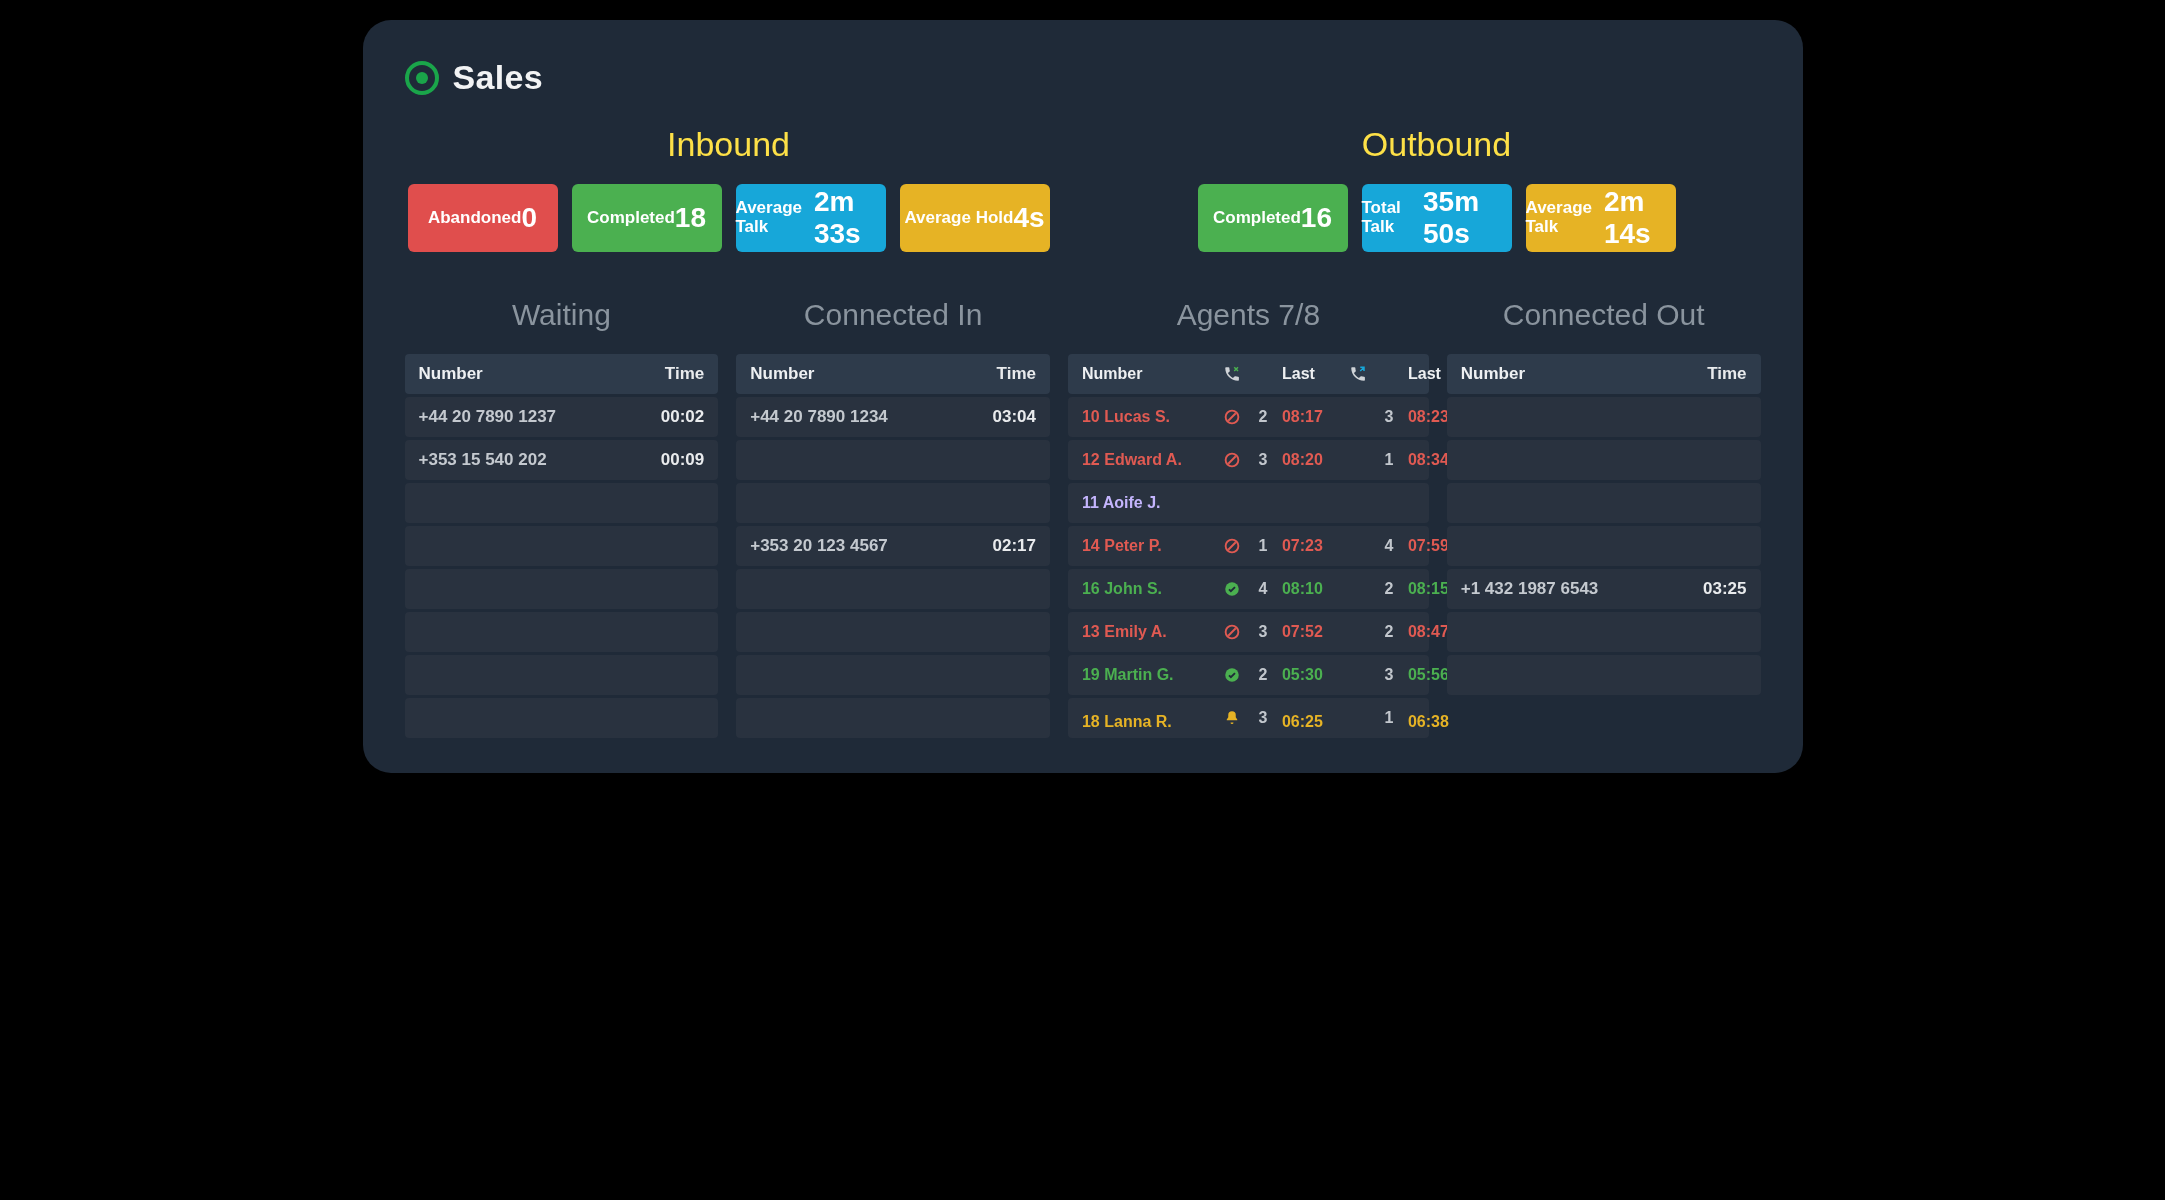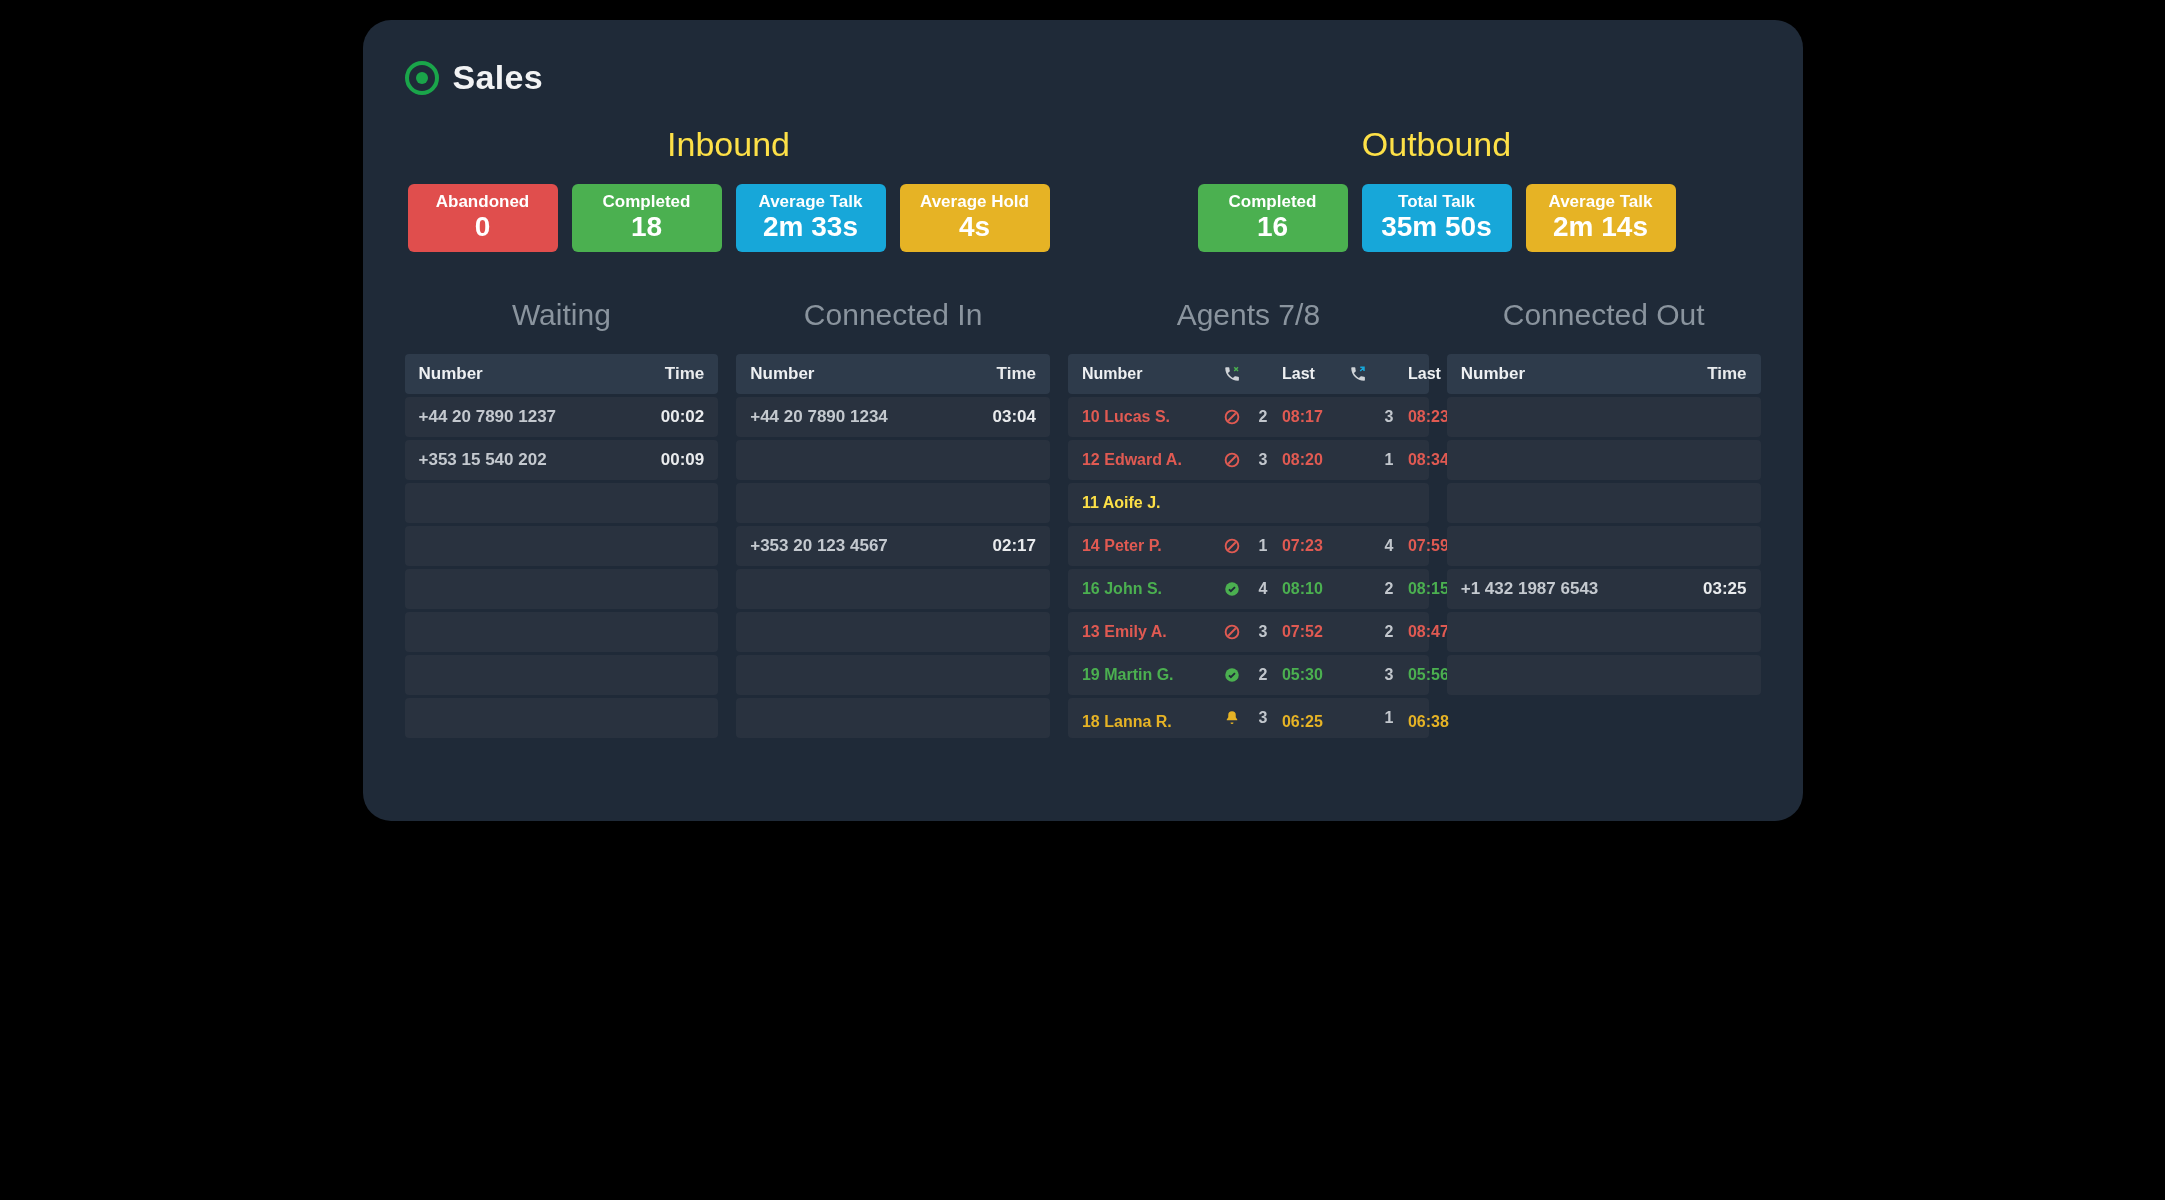--- a/index.html
+++ b/index.html
@@ -7,21 +7,21 @@
   body {
     background:#000;
     font-family: "Segoe UI", Arial, Helvetica, sans-serif;
     display:flex; align-items:flex-start; justify-content:center;
     padding:20px;
   }
   .panel {
     background:#1f2a38;
     border-radius:28px;
     width:1440px;
-    padding:38px 42px 80px 42px;
+    padding:38px 42px 32px 42px;
     color:#d9dde1;
   }
   .title-row { display:flex; align-items:center; gap:14px; margin-bottom:28px;}
   .title { font-size:34px; font-weight:700; color:#f2f3f4; letter-spacing:0.3px;}
   .status-ring {
     width:34px;height:34px;border-radius:50%;
     border:4px solid #1aa54a; position:relative;
   }
   .status-ring::after{
     content:""; position:absolute; top:50%; left:50%; transform:translate(-50%,-50%);
@@ -30,21 +30,21 @@
 
   .top-metrics { display:flex; gap:60px; }
   .metric-group { flex:1; }
   .metric-group-title {
     text-align:center; color:#fde047; font-size:34px; font-weight:500;
     margin-bottom:20px;
   }
   .metric-row { display:flex; gap:14px; justify-content:center;}
   .metric-card {
     flex:0 0 150px; height:68px; border-radius:6px;
-    display:flex; flex-direction:column; align-items:center; justify-content:center;
+    display:flex; flex-direction:row; align-items:center; justify-content:center;
     color:#fff;
   }
   .metric-card .m-label{ font-size:17px; font-weight:600; line-height:1.1;}
   .metric-card .m-value{ font-size:28px; font-weight:700; line-height:1.15;}
   .bg-red   { background:#e04e4d; }
   .bg-green { background:#4bb050; }
   .bg-blue  { background:#17a7d9; }
   .bg-yellow{ background:#e6b325; }
 
   .columns { display:flex; gap:18px; margin-top:46px;}
@@ -69,21 +69,21 @@
   .ag-row { display:flex; align-items:center; gap:10px; height:40px; padding:0 14px; border-radius:4px; margin-bottom:3px; font-size:16px; font-weight:600;}
   .ag-head{ background:#2e3b4b; color:#eef0f2; font-weight:700;}
   .ag-body{ background:#29323f;}
   .ag-name { flex:0 0 128px; white-space:nowrap; overflow:hidden; text-overflow:ellipsis;}
   .ag-status{ flex:0 0 24px; display:flex; align-items:center; justify-content:center;}
   .ag-count { flex:0 0 18px; text-align:center; color:#c2c7cd;}
   .ag-time  { flex:0 0 54px; text-align:left;}
   .txt-red   { color:#e05a52; }
   .txt-green { color:#4bb050; }
   .txt-yellow{ color:#e6b325;margin-top:7px; }
-  .txt-grey  { color:#fde047; }
+  .txt-grey  { color:#c4b5fd; }
 
   .icon-phone svg{ width:18px;height:18px; display:block;}
   .ic-block svg, .ic-check svg, .ic-bell svg{ width:18px;height:18px; display:block;}
 </style>
 </head>
 <body>
 
 <div class="panel">
 
   <div class="title-row">

